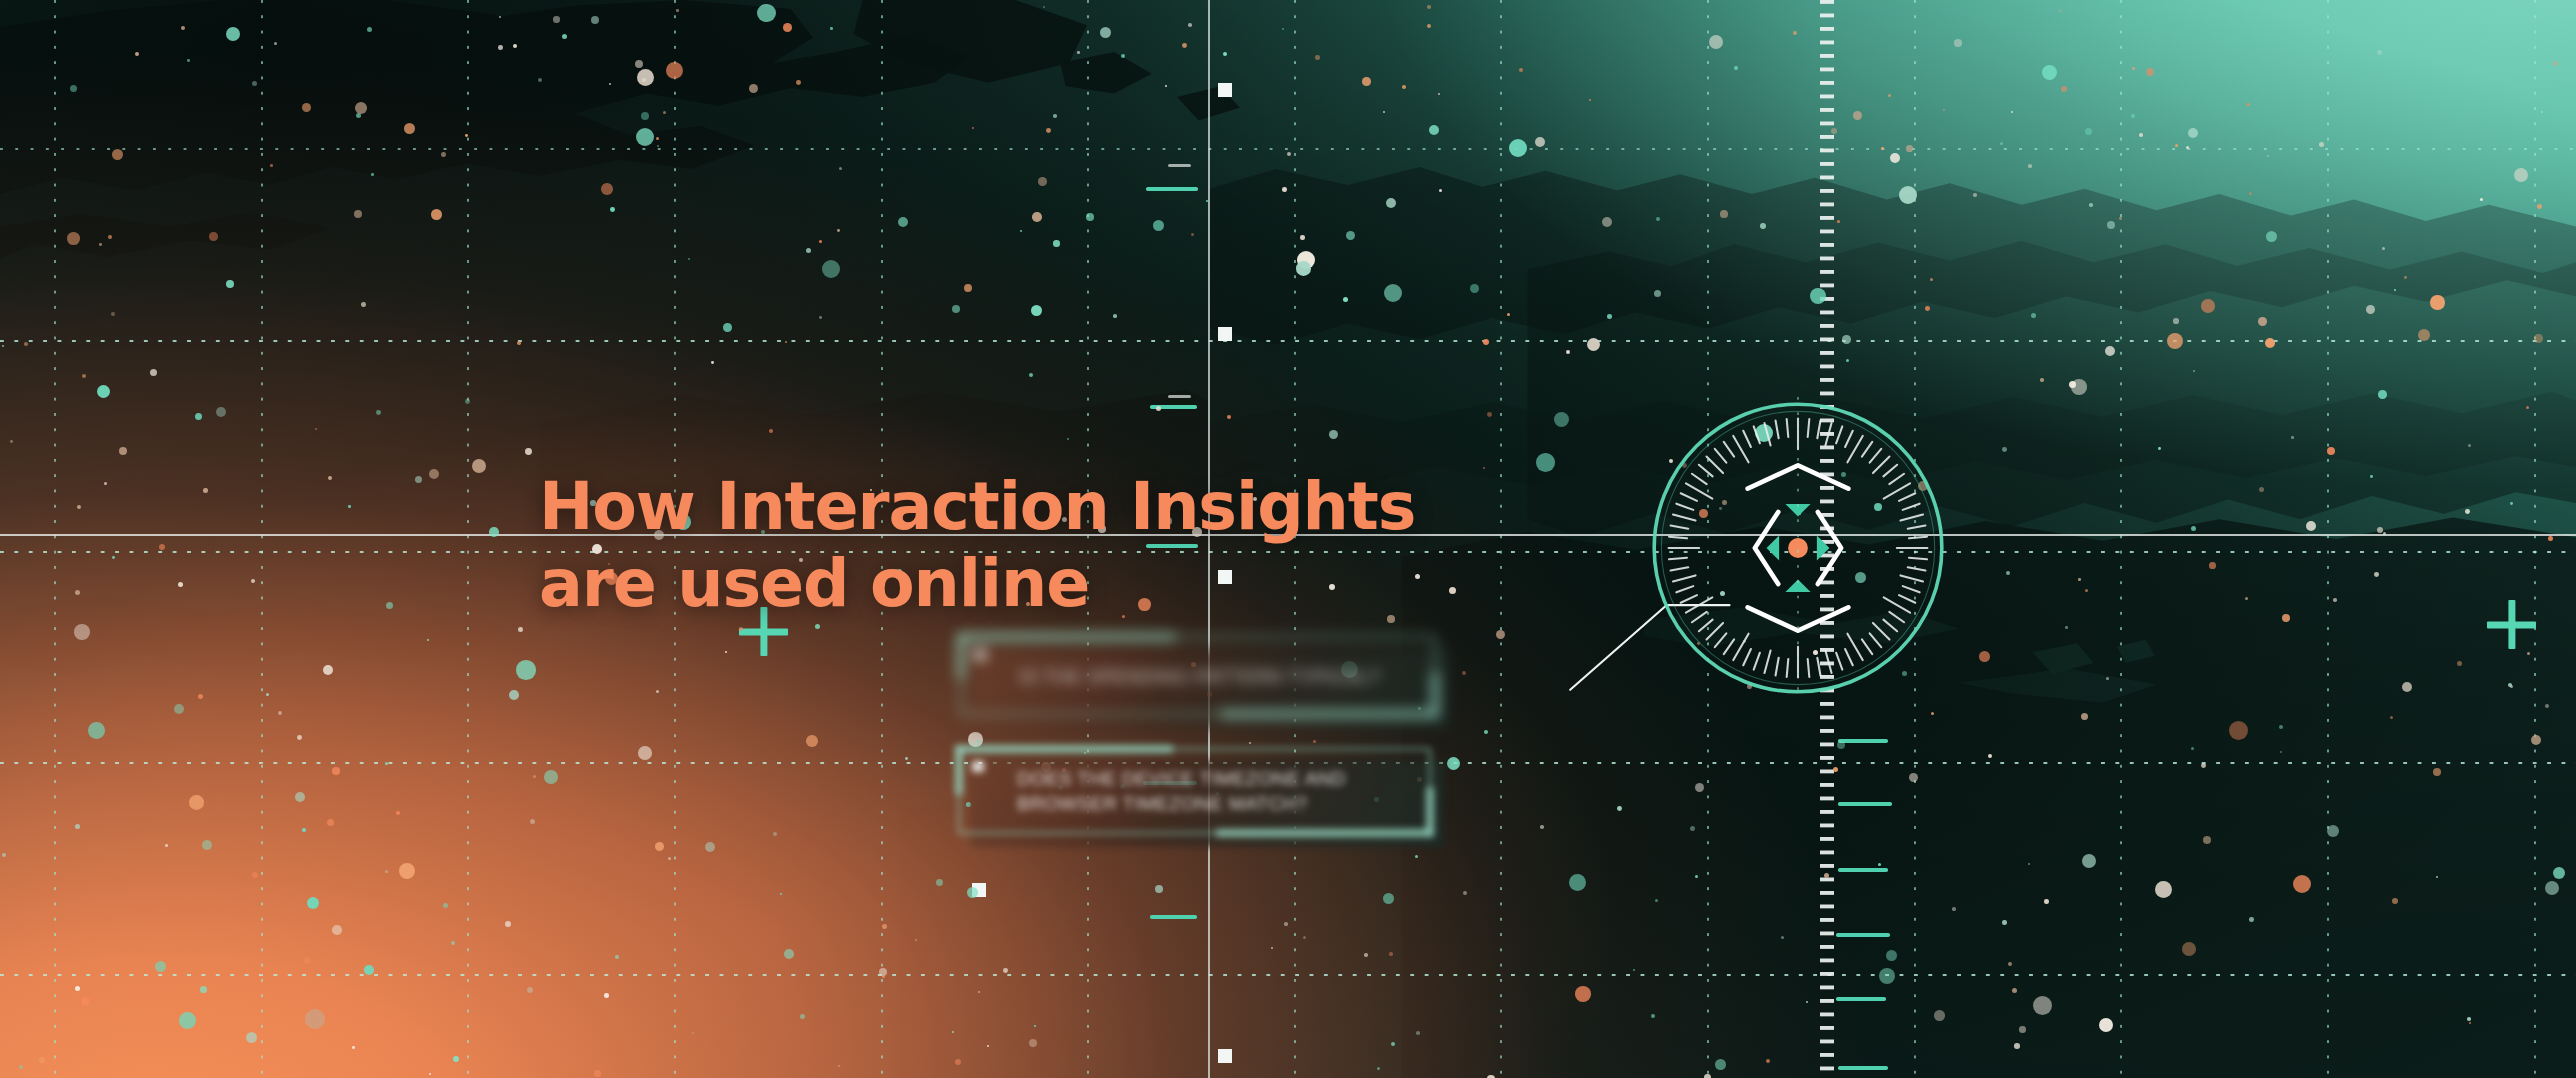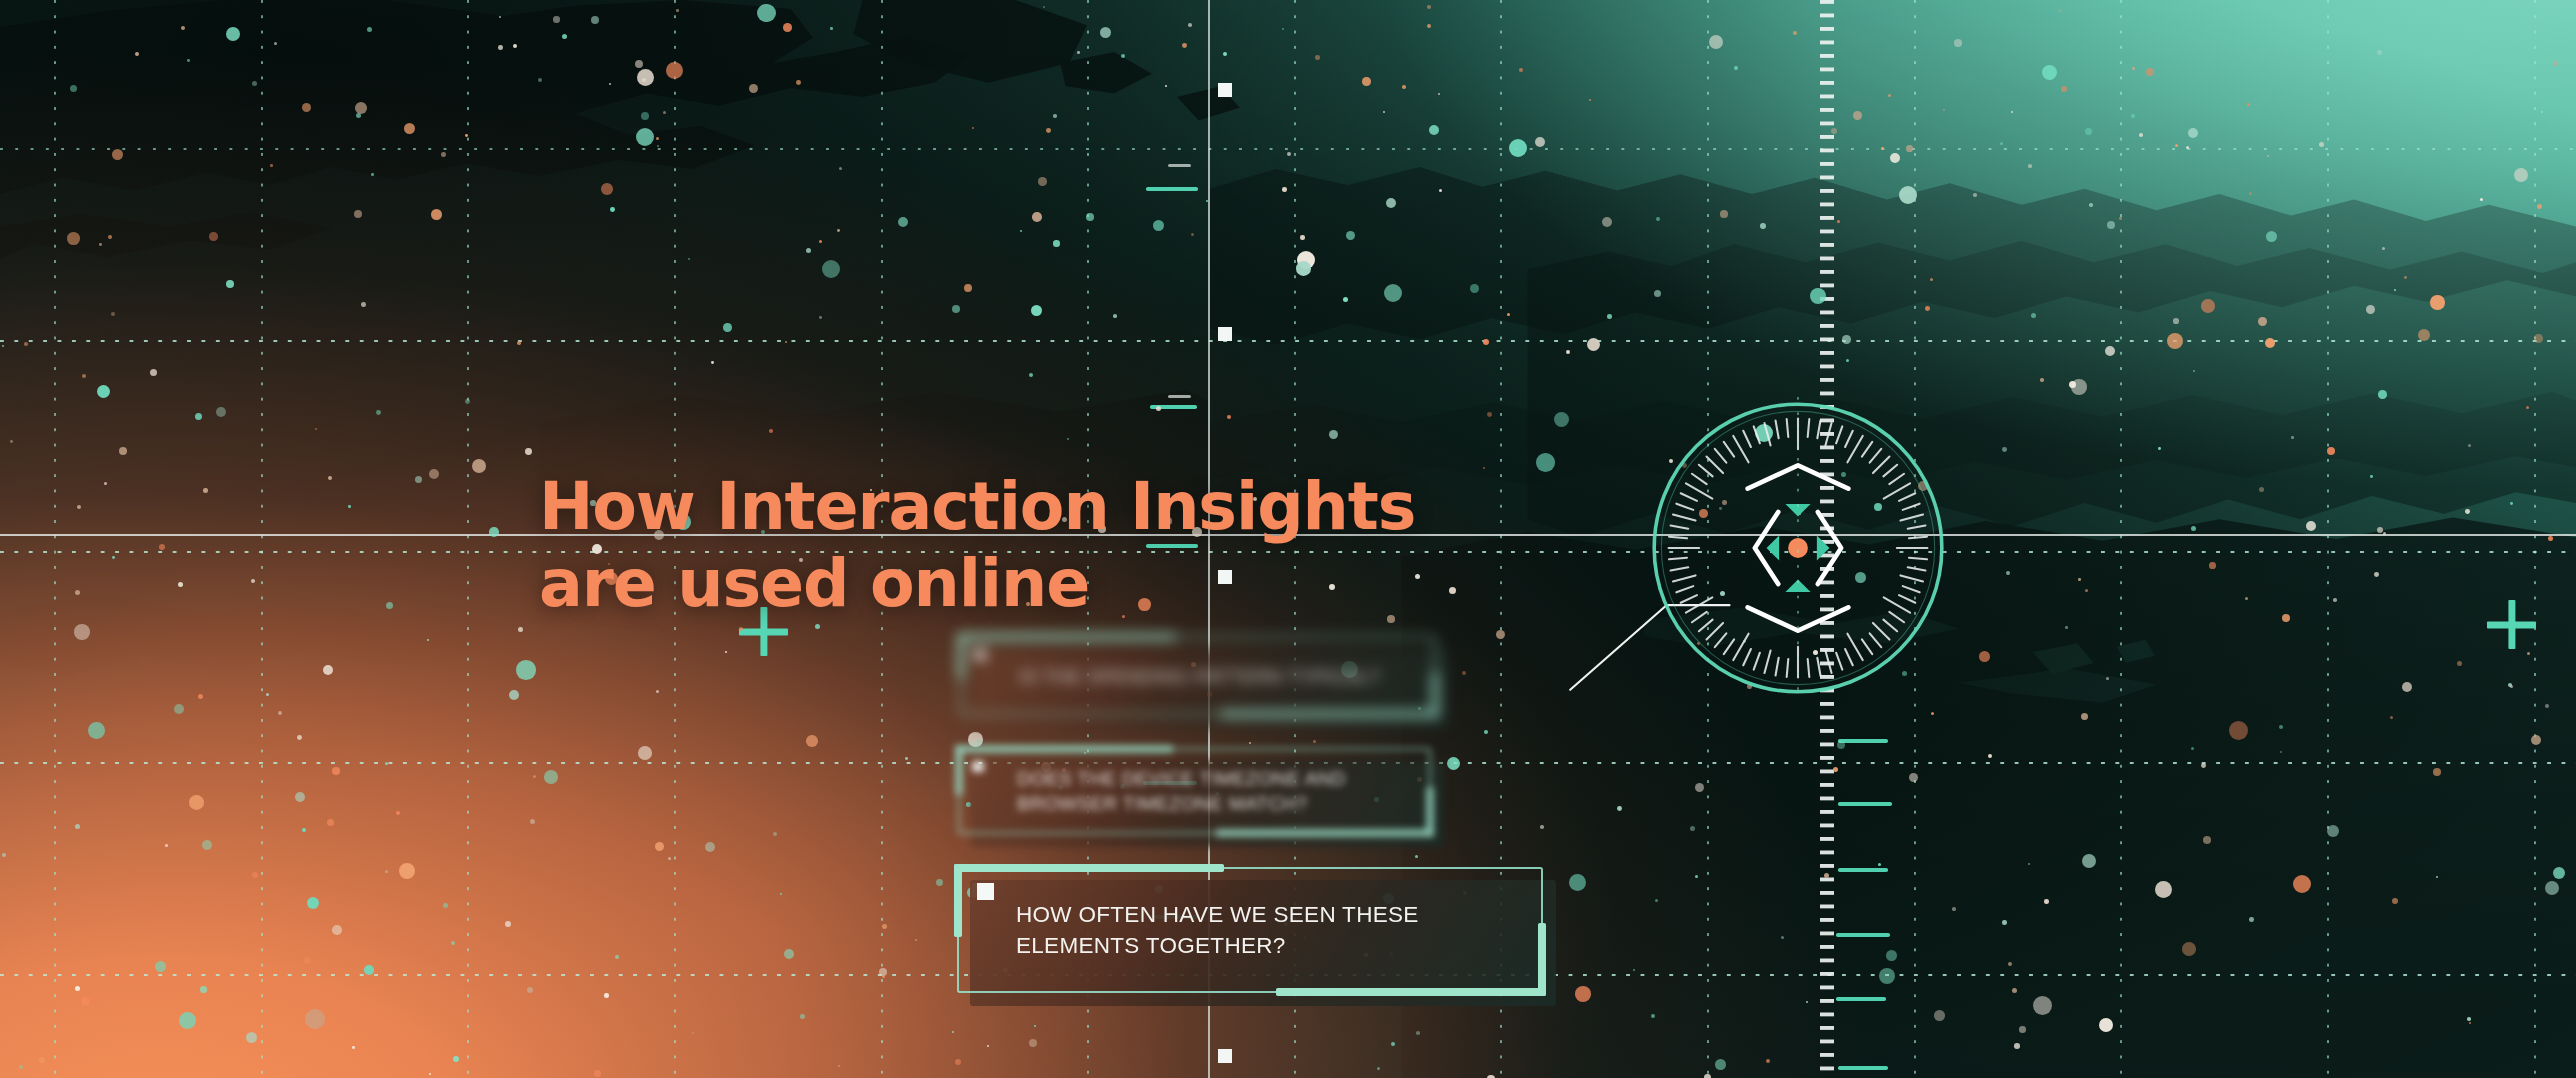--- a/index.html
+++ b/index.html
@@ -875,31 +875,18 @@
     <div class="frame"></div>
     <div class="br tl-h"></div>
     <div class="br tl-v"></div>
     <div class="br br-h"></div>
     <div class="br br-v"></div>
     <div class="marker"></div>
     <div class="qtext">DOES THE DEVICE TIMEZONE AND
 BROWSER TIMEZONE MATCH?</div>
   </div>
 
-  <div class="card" id="card-3" style="left:957px; top:867px; width:586px; height:126px">
-    <div class="panel">
-        <div class="sheen"></div>
-      </div>
-    <div class="frame"></div>
-    <div class="br tl-h"></div>
-    <div class="br tl-v"></div>
-    <div class="br br-h"></div>
-    <div class="br br-v"></div>
-    <div class="marker"></div>
-    <div class="qtext">HOW OFTEN HAVE WE SEEN THESE
-ELEMENTS TOGETHER?</div>
-  </div>
 
   <h1 id="headline">How Interaction Insights
 are used online</h1>
 
 </div>
 
 
 </body></html>

